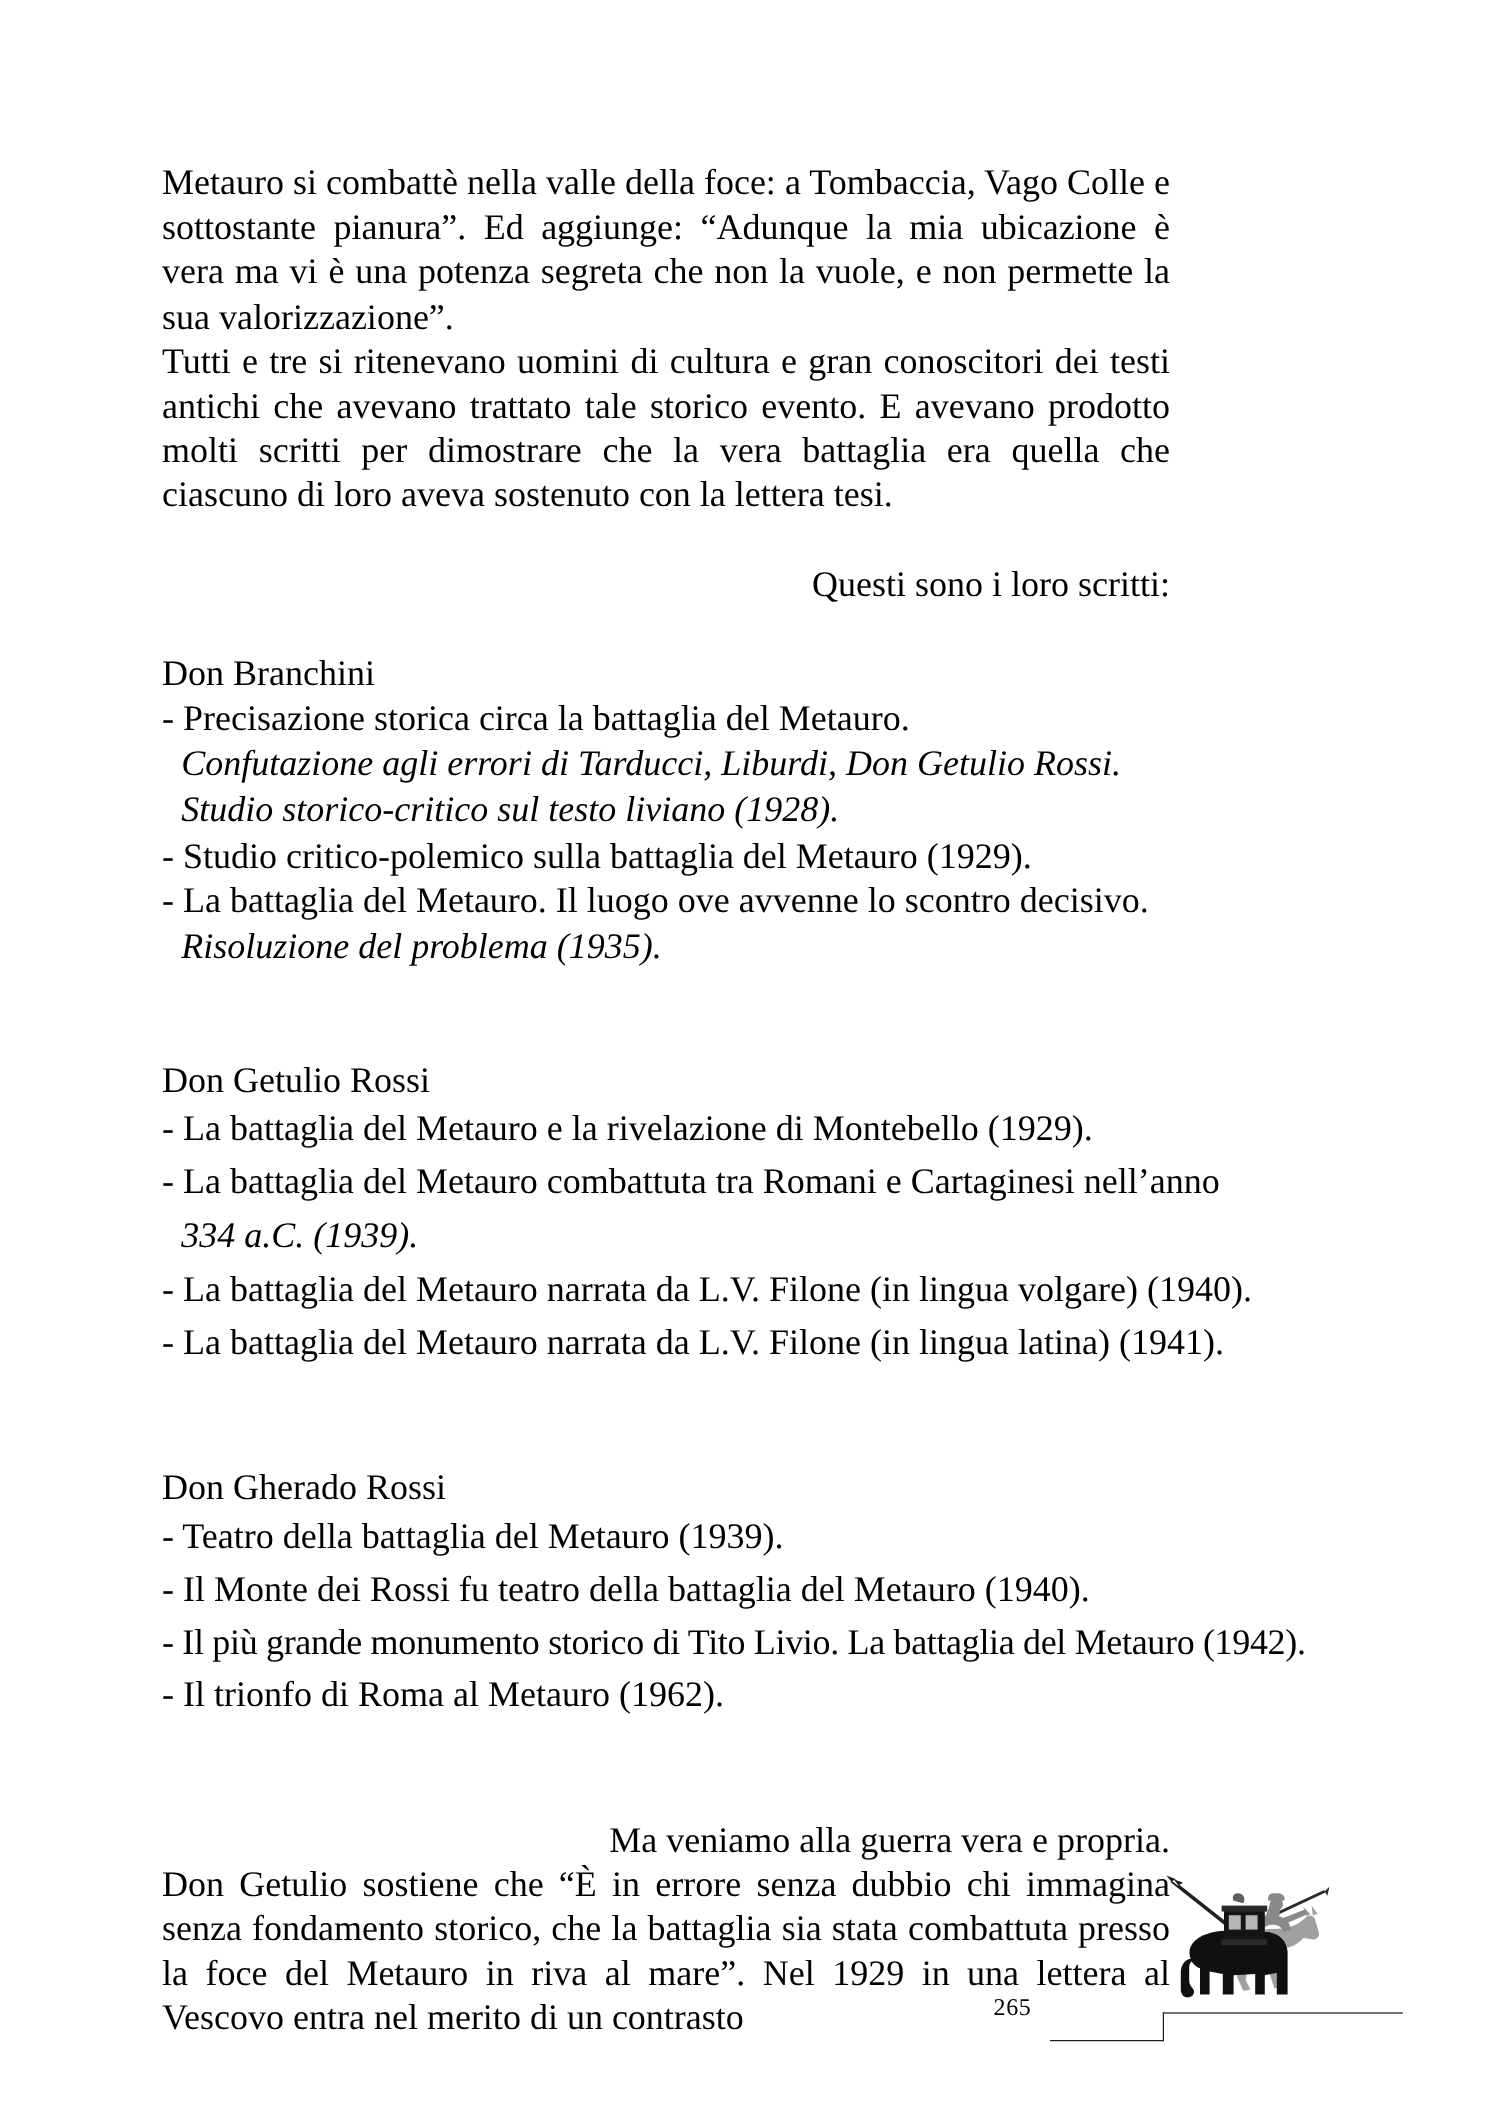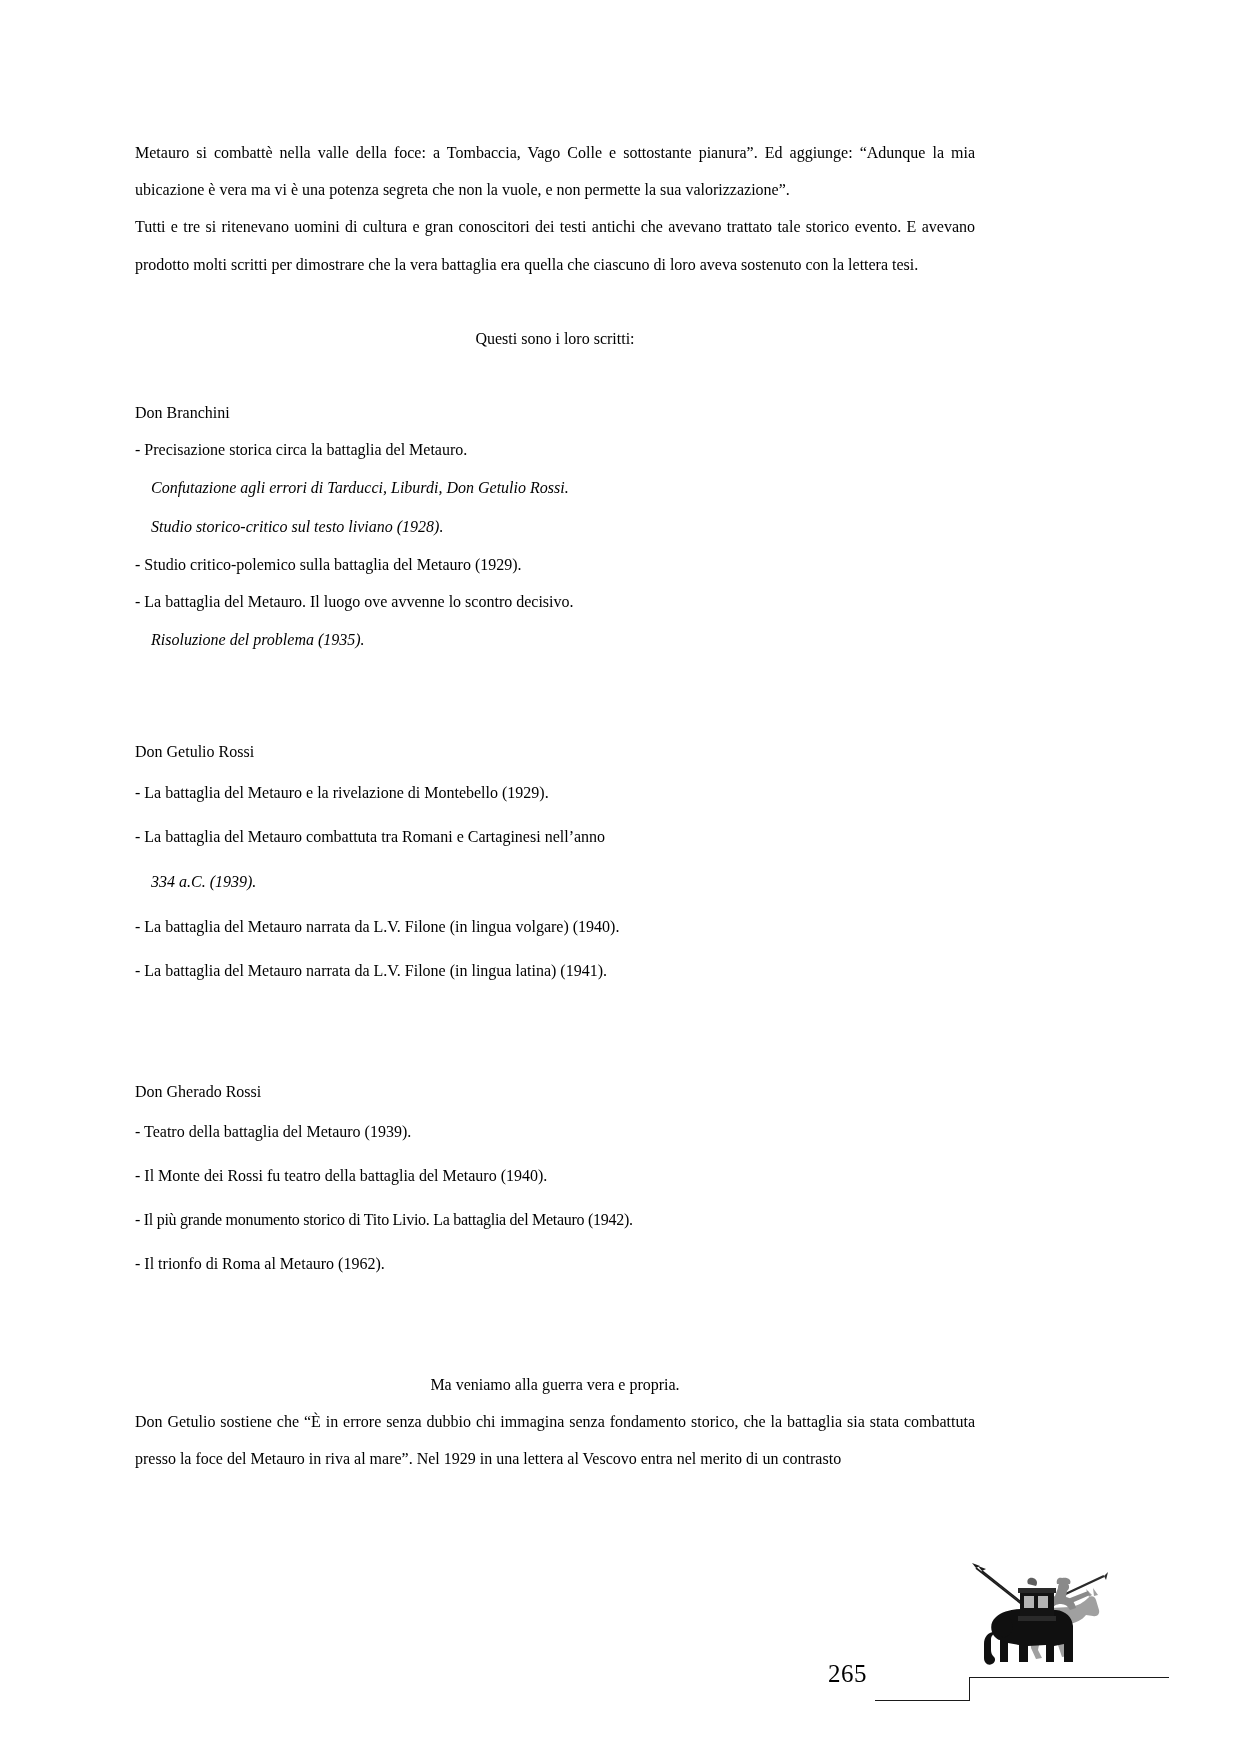--- a/index.html
+++ b/index.html
@@ -22,21 +22,21 @@
     width: 1240px;
     height: 1754px;
     background: #ffffff;
   }
 
   .content {
     position: absolute;
     left: 135px;
     top: 134px;
     width: 840px;
-    font-size: 16px;
+    font-size: 30px;
     line-height: 37.2px;
   }
 
   p.para {
     margin: 0;
     text-align: justify;
     text-justify: inter-word;
     -webkit-hyphens: none;
     hyphens: none;
   }
@@ -45,21 +45,21 @@
   }
 
   .spacer-sm { height: 37px; }
   .spacer-lg { height: 74px; }
   .spacer-xl { height: 80px; }
 
   
   .line {
     margin: 0;
     white-space: pre;
-    text-align: center;
+    text-align: right;
   }
 
   
   .listblock { margin: 0; }
   .listblock .item {
     margin: 0;
     white-space: pre;
     text-indent: 0;
   }
   .listblock .cont {
@@ -87,21 +87,21 @@
     left: 0;
     top: 0;
     width: 1240px;
     height: 1754px;
     pointer-events: none;
   }
   .page-number {
     position: absolute;
     left: 828px;
     top: 1663px;
-    font-size: 25px;
+    font-size: 20px;
     line-height: 21px;
     letter-spacing: 0.5px;
   }
   .rule-low {
     position: absolute;
     left: 875px;
     top: 1700px;
     width: 95px;
     height: 1px;
     background: #1a1a1a;

